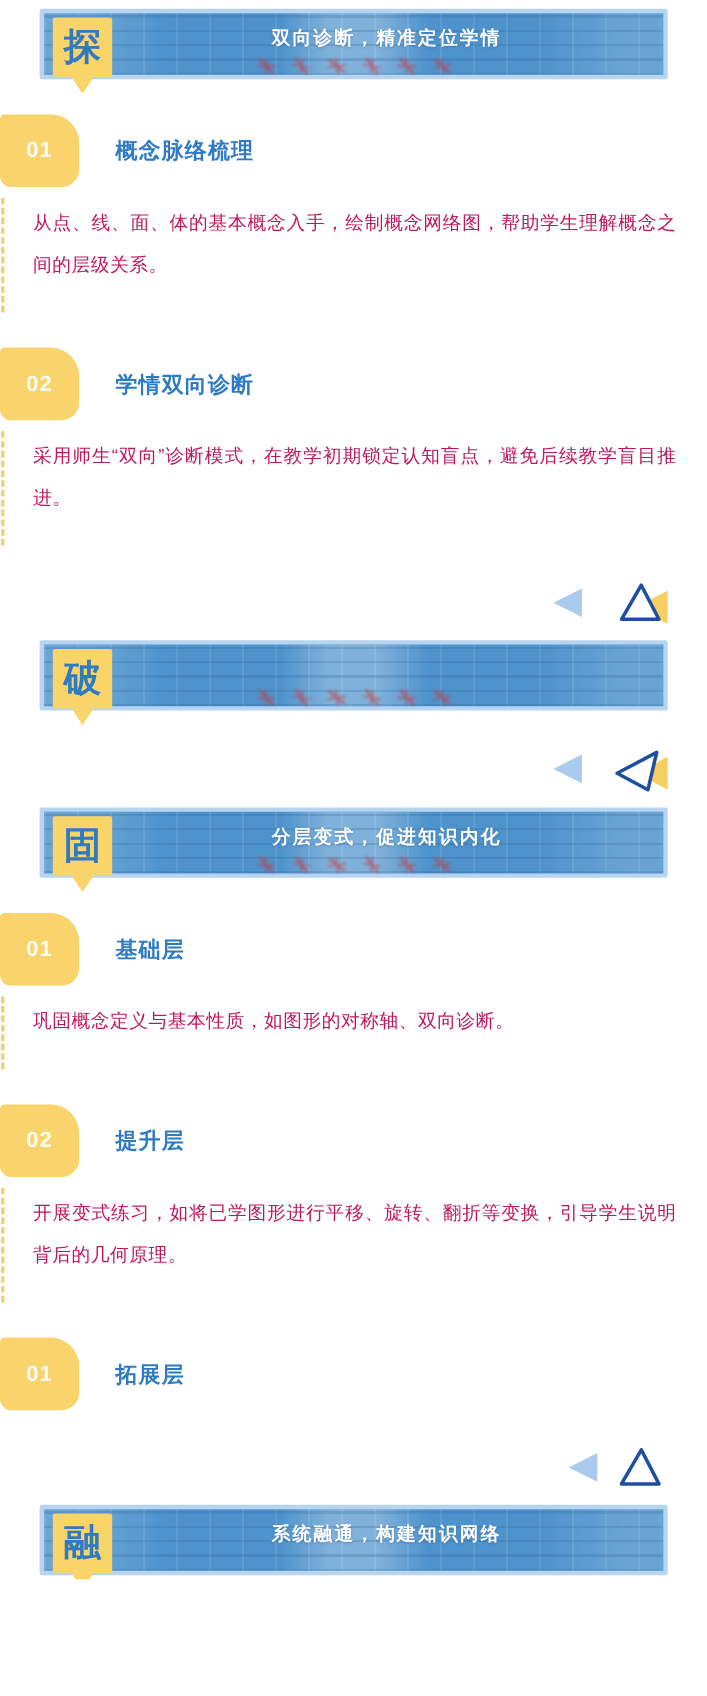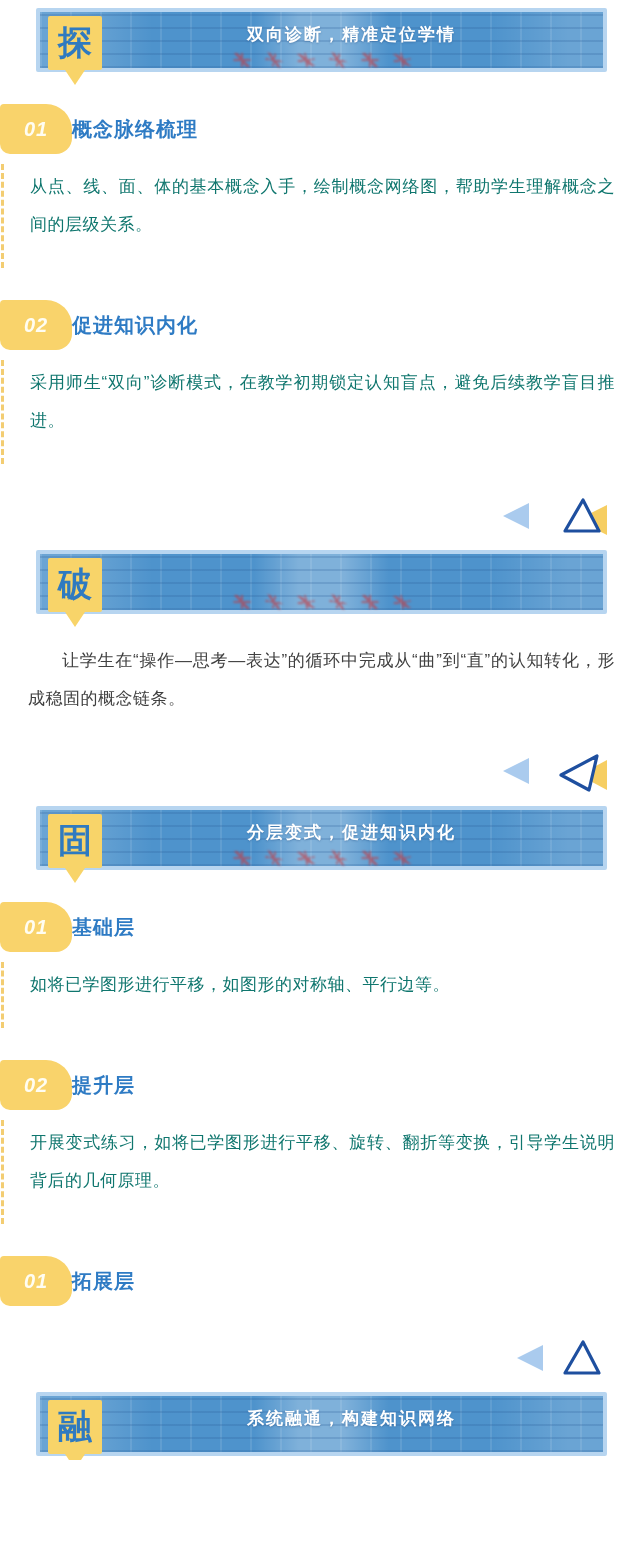--- a/index.html
+++ b/index.html
@@ -63,38 +63,39 @@
       linear-gradient(90deg,transparent 45%,#c5393f 45% 56%,transparent 56%),
       linear-gradient(0deg,transparent 42%,#c5393f 42% 54%,transparent 54%),
       linear-gradient(48deg,transparent 44%,#c5393f 44% 56%,transparent 56%);
   }
   .wm-glyph:nth-child(2n){transform:rotate(10deg) scaleY(.9);}
   .wm-glyph:nth-child(3n){transform:rotate(-8deg);}
 
   
   .item-head{display:flex;align-items:center;margin-top:32px;}
   .num-badge{
-    width:72px;height:50px;flex:0 0 72px;
+    width:72px;height:66px;flex:0 0 72px;
     background:#f9d36b;
     border-radius:4px 26px 16px 10px;
     display:flex;align-items:center;justify-content:center;
-    color:#fffdf2;font-size:20px;font-weight:bold;letter-spacing:1px;font-style:italic;
+    color:#fffdf2;font-size:20px;font-weight:bold;letter-spacing:1px;
   }
   .item-title{
+    margin-left:33px;
     color:#2e7bc4;font-size:20px;font-weight:bold;letter-spacing:1px;
   }
   .item-body{
     margin:10px 28px 0 1px;
     padding:4px 0 24px 26px;
     border-left:3px dashed #f3cd72;
   }
   .item-body p{
     margin:0;
     font-size:17px;line-height:38px;
-    text-align:justify;color:#0f766e;letter-spacing:.5px;
+    text-align:justify;color:#be185d;letter-spacing:.5px;
   }
 
   
   .plain-para{
     margin:28px 28px 0 28px;
     font-size:17px;line-height:38px;
     text-indent:2em;text-align:justify;
     color:#404040;letter-spacing:.5px;
   }
 
@@ -127,21 +128,21 @@
   <div class="item-head">
     <div class="num-badge">01</div>
     <div class="item-title">概念脉络梳理</div>
   </div>
   <div class="item-body">
     <p>从点、线、面、体的基本概念入手，绘制概念网络图，帮助学生理解概念之间的层级关系。</p>
   </div>
 
   <div class="item-head">
     <div class="num-badge">02</div>
-    <div class="item-title">促进知识内化</div>
+    <div class="item-title">学情双向诊断</div>
   </div>
   <div class="item-body">
     <p>采用师生“双向”诊断模式，在教学初期锁定认知盲点，避免后续教学盲目推进。</p>
   </div>
 
   <div class="divider">
     <svg width="116" height="44" viewBox="0 0 116 44">
       <polygon points="34,9 34,35 8,22" fill="#aacbee"></polygon>
       <polygon points="112,11 112,41 82,26" fill="#f6ce62"></polygon>
       <polygon points="88,6 104,37 70,37" fill="#ffffff" stroke="#1e4f9f" stroke-width="3.2" stroke-linejoin="round"></polygon>
@@ -155,21 +156,20 @@
     <div class="banner-watermark">
       <span class="wm-glyph"></span>
         <span class="wm-glyph"></span>
         <span class="wm-glyph"></span>
       <span class="wm-glyph"></span>
         <span class="wm-glyph"></span>
         <span class="wm-glyph"></span>
     </div>
   </div>
 
-  <p class="plain-para">让学生在“操作—思考—表达”的循环中完成从“曲”到“直”的认知转化，形成稳固的概念链条。</p>
 
   <div class="divider">
     <svg width="116" height="46" viewBox="0 0 116 46">
       <polygon points="34,10 34,36 8,23" fill="#aacbee"></polygon>
       <polygon points="112,12 112,42 84,27" fill="#f6ce62"></polygon>
       <polygon points="66,27 102,8 94,42" fill="#ffffff" stroke="#1e4f9f" stroke-width="3.2" stroke-linejoin="round"></polygon>
     </svg>
   </div>
 
   <div class="banner">
@@ -185,21 +185,21 @@
         <span class="wm-glyph"></span>
         <span class="wm-glyph"></span>
     </div>
   </div>
 
   <div class="item-head">
     <div class="num-badge">01</div>
     <div class="item-title">基础层</div>
   </div>
   <div class="item-body">
-    <p>如将已学图形进行平移，如图形的对称轴、平行边等。</p>
+    <p>巩固概念定义与基本性质，如图形的对称轴、双向诊断。</p>
   </div>
 
   <div class="item-head">
     <div class="num-badge">02</div>
     <div class="item-title">提升层</div>
   </div>
   <div class="item-body">
     <p>开展变式练习，如将已学图形进行平移、旋转、翻折等变换，引导学生说明背后的几何原理。</p>
   </div>
 

